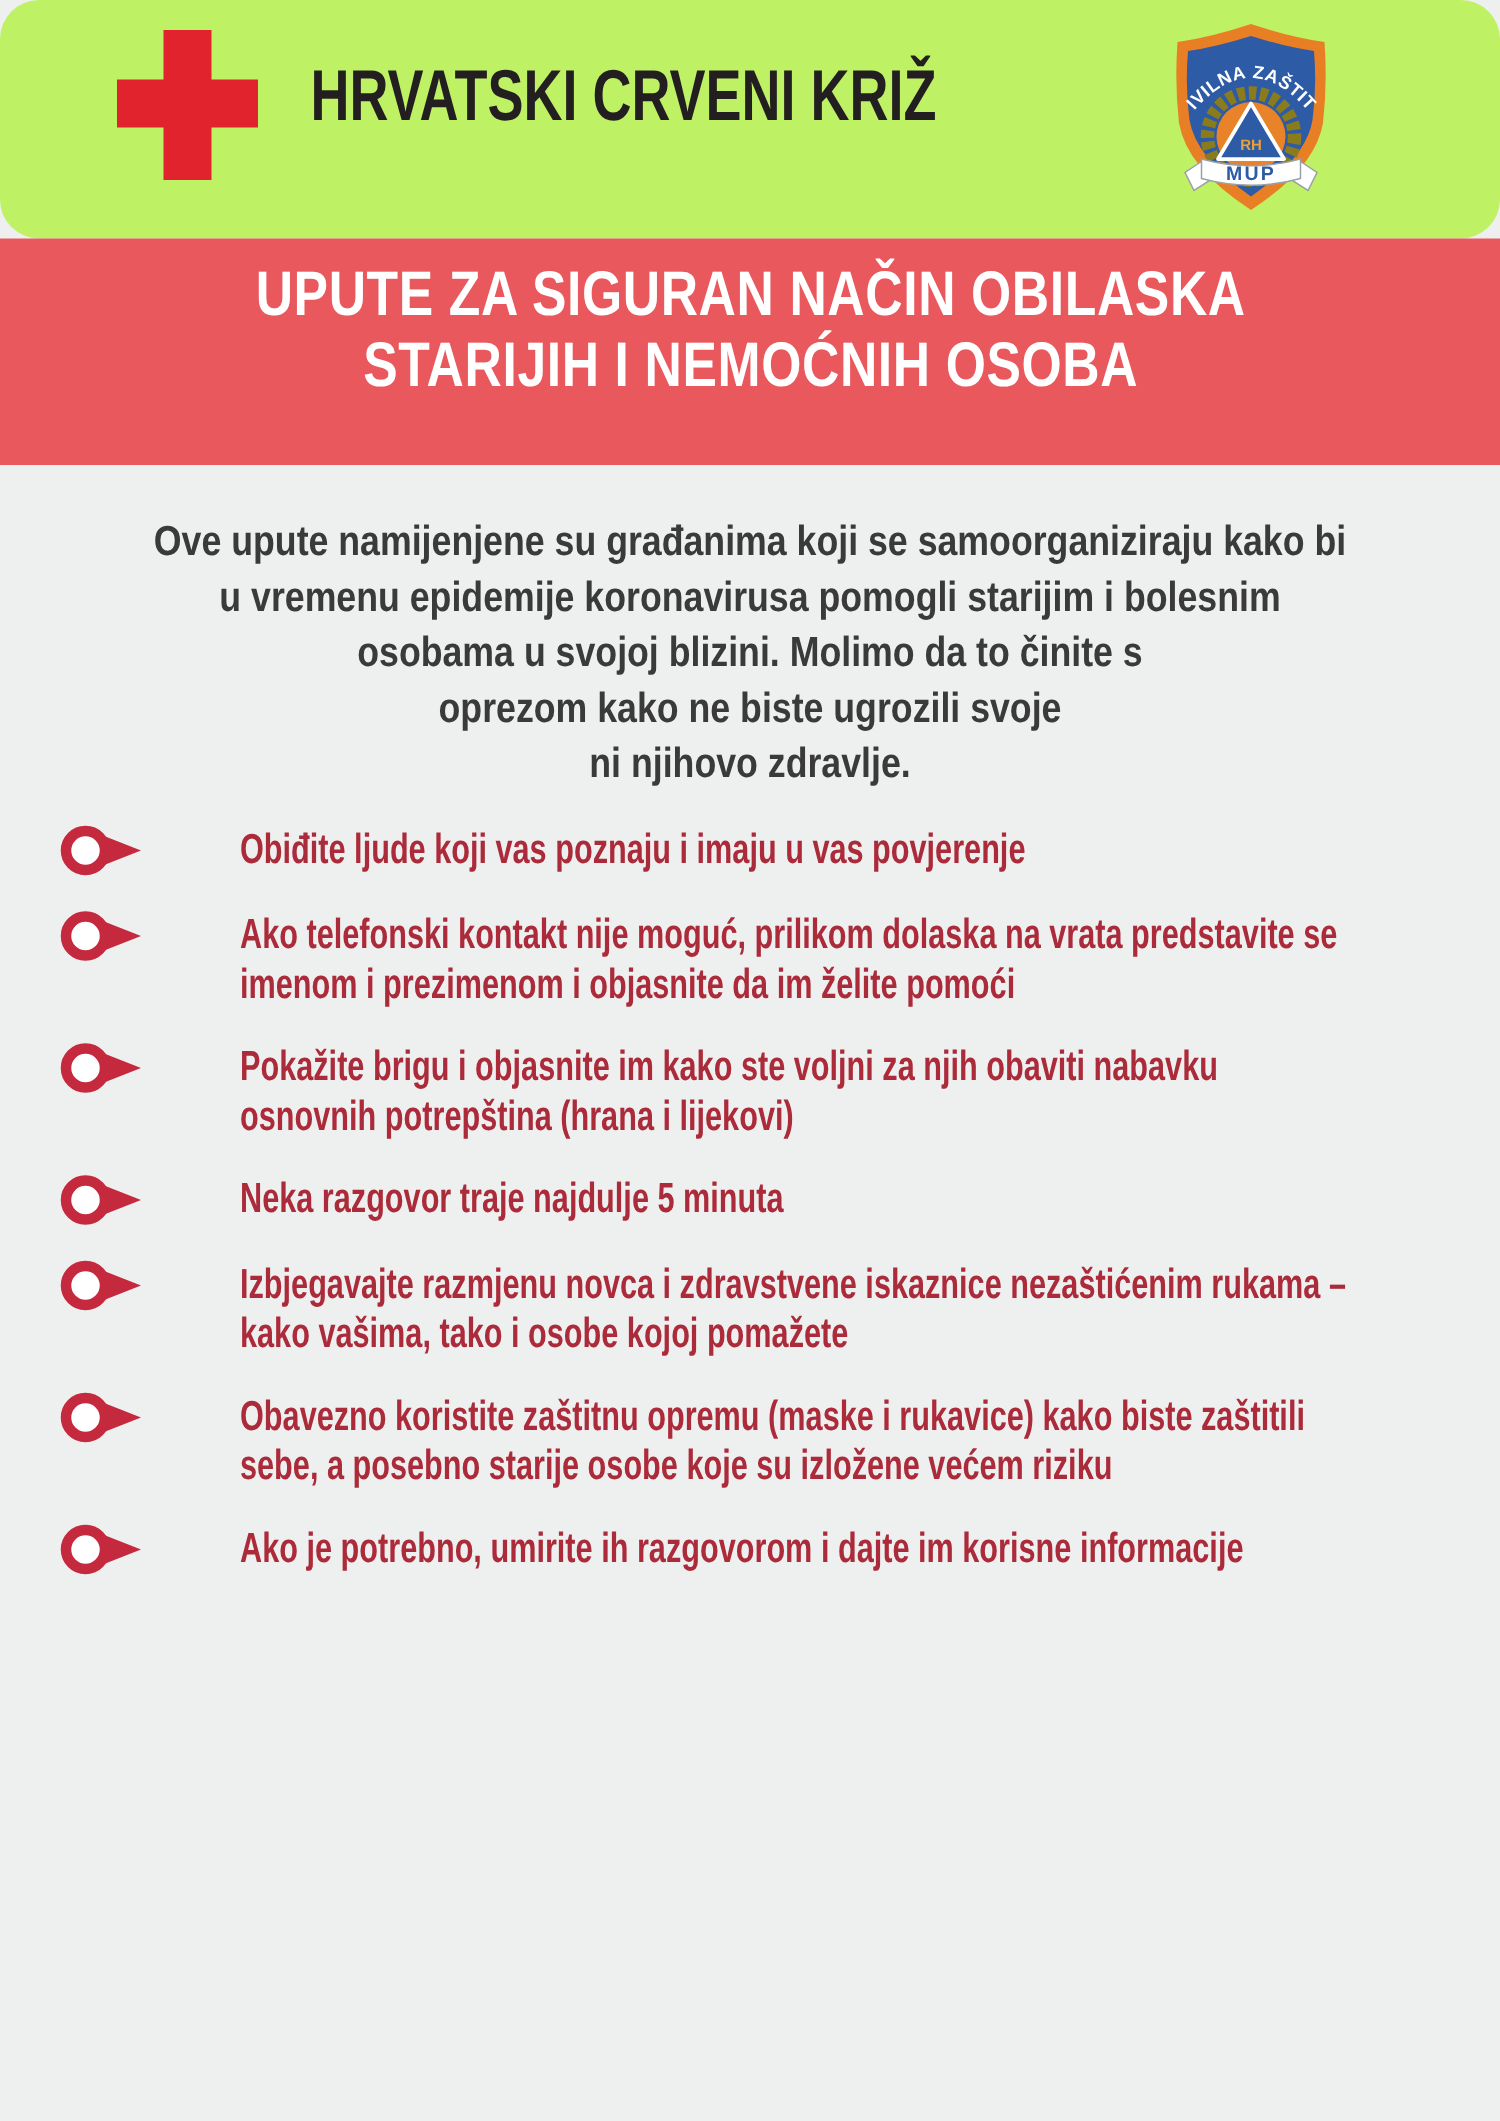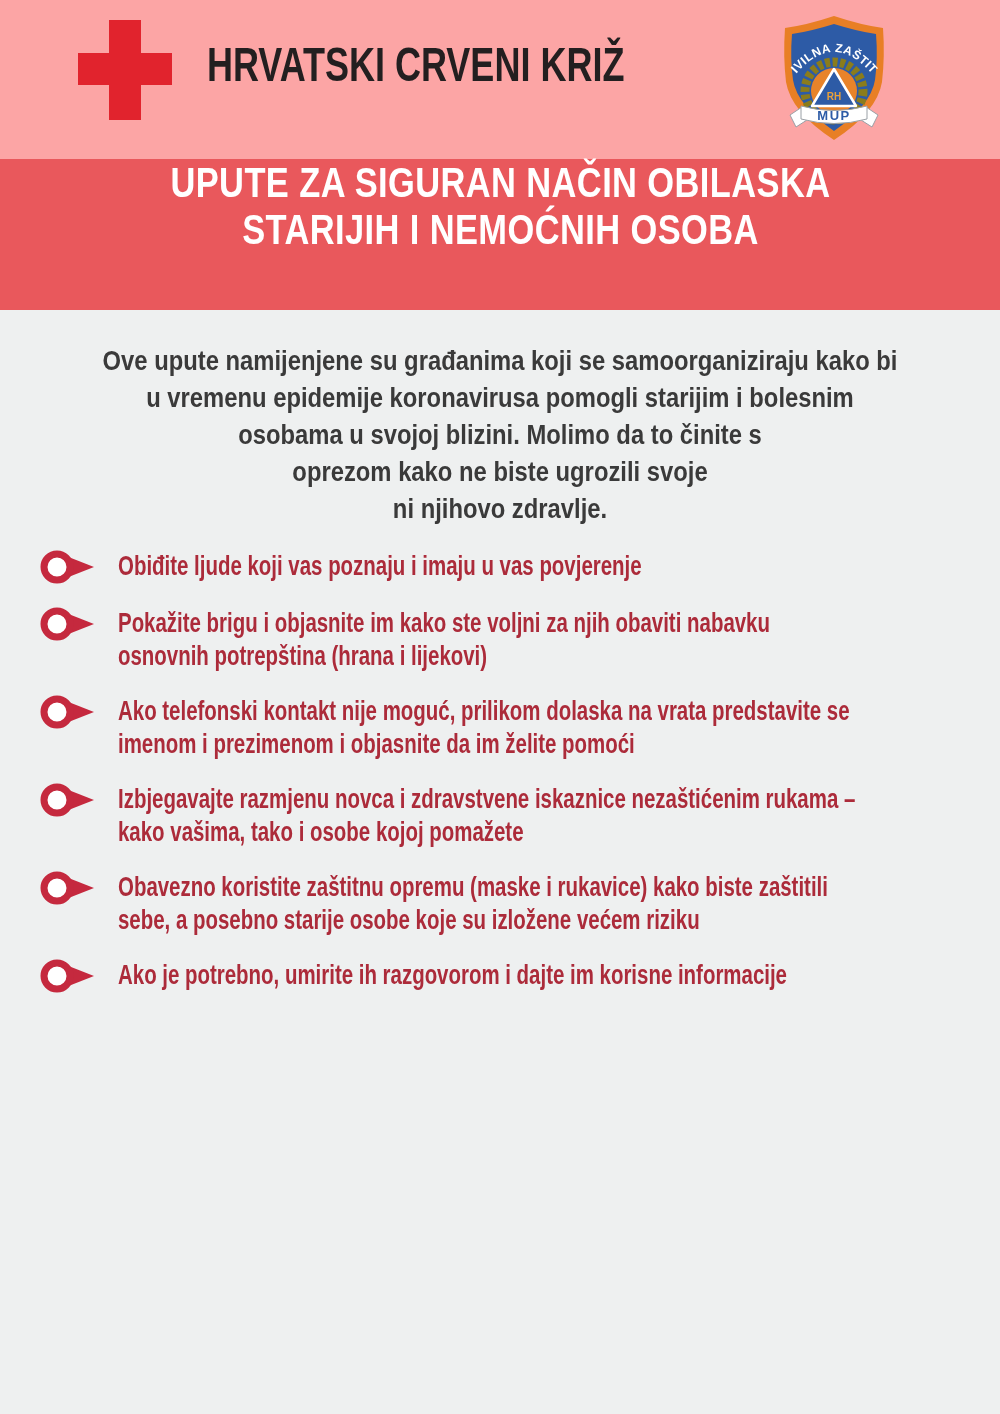--- a/index.html
+++ b/index.html
@@ -5,55 +5,56 @@
   * { margin:0; padding:0; box-sizing:border-box; }
   html,body { background:#ededed; }
   body { font-family:"Liberation Sans", sans-serif; }
   .page {
     position:relative; width:1000px; height:1414px;
     background:#eef0f0; overflow:hidden; margin:0 auto;
   }
   
   .header {
     position:absolute; top:0; left:0; width:1000px; height:159px;
-    background:#fca5a5;
+    background:#bef264;
+    border-radius:26px;
   }
   .red-cross { position:absolute; left:78px; top:20px; }
   .org-title {
     position:absolute; left:207px; top:39px;
     font-size:48px; font-weight:700; color:#231f20;
     line-height:1.1; white-space:nowrap; letter-spacing:0;
     transform:scaleX(0.75); transform-origin:left top;
   }
   .badge { position:absolute; left:781px; top:14px; }
   
   .banner {
     position:absolute; top:159px; left:0; width:1000px; height:151px;
-    background:#e9585c; text-align:center; padding-top:0;
+    background:#e9585c; text-align:center; padding-top:13px;
   }
   .banner-title {
     display:inline-block;
     font-size:42px; font-weight:700; color:#ffffff;
     line-height:47px; white-space:pre-line; letter-spacing:0.5px;
     transform:scaleX(0.82); transform-origin:center top;
   }
   
   .intro {
     position:absolute; top:342px; left:-100px; width:1200px;
     text-align:center;
     font-size:28px; font-weight:700; color:#3a3a3a;
     line-height:37px; white-space:pre-line;
     transform:scaleX(0.85); transform-origin:center top;
   }
   
   .list {
     position:absolute; top:549px; left:40px; width:950px;
     list-style:none;
   }
-  .item { display:flex; align-items:flex-start; margin-bottom:22px; }
+  .item { display:flex; align-items:flex-start; margin-bottom:22px;gap:42px; }
   .bullet { flex:0 0 56px; margin-top:1px; }
   .item-text {
     flex:0 0 1150px;
     margin-left:22px;
     font-size:28px; font-weight:700; color:#ac2b3a;
     line-height:33px; white-space:pre-line;
     transform:scaleX(0.73); transform-origin:left top;
   }
 </style>
 </head>
@@ -109,30 +110,37 @@
           <polygon points="26,6 54,17 26,28" fill="#c5293e"></polygon>
           <circle cx="17" cy="17" r="13" fill="#ffffff" stroke="#c5293e" stroke-width="7"></circle>
         </svg>
       <span class="item-text">Obiđite ljude koji vas poznaju i imaju u vas povjerenje</span>
     </li>
     <li class="item">
       <svg class="bullet" width="56" height="34" viewBox="0 0 56 34">
           <polygon points="26,6 54,17 26,28" fill="#c5293e"></polygon>
           <circle cx="17" cy="17" r="13" fill="#ffffff" stroke="#c5293e" stroke-width="7"></circle>
         </svg>
+      <span class="item-text">Ako telefonski kontakt nije moguć, prilikom dolaska na vrata predstavite se
+imenom i prezimenom i objasnite da im želite pomoći</span>
+    </li>
+    <li class="item">
+      <svg class="bullet" width="56" height="34" viewBox="0 0 56 34">
+          <polygon points="26,6 54,17 26,28" fill="#c5293e"></polygon>
+          <circle cx="17" cy="17" r="13" fill="#ffffff" stroke="#c5293e" stroke-width="7"></circle>
+        </svg>
       <span class="item-text">Pokažite brigu i objasnite im kako ste voljni za njih obaviti nabavku
 osnovnih potrepština (hrana i lijekovi)</span>
     </li>
     <li class="item">
       <svg class="bullet" width="56" height="34" viewBox="0 0 56 34">
           <polygon points="26,6 54,17 26,28" fill="#c5293e"></polygon>
           <circle cx="17" cy="17" r="13" fill="#ffffff" stroke="#c5293e" stroke-width="7"></circle>
         </svg>
-      <span class="item-text">Ako telefonski kontakt nije moguć, prilikom dolaska na vrata predstavite se
-imenom i prezimenom i objasnite da im želite pomoći</span>
+      <span class="item-text">Neka razgovor traje najdulje 5 minuta</span>
     </li>
     <li class="item">
       <svg class="bullet" width="56" height="34" viewBox="0 0 56 34">
           <polygon points="26,6 54,17 26,28" fill="#c5293e"></polygon>
           <circle cx="17" cy="17" r="13" fill="#ffffff" stroke="#c5293e" stroke-width="7"></circle>
         </svg>
       <span class="item-text">Izbjegavajte razmjenu novca i zdravstvene iskaznice nezaštićenim rukama –
 kako vašima, tako i osobe kojoj pomažete</span>
     </li>
     <li class="item">

